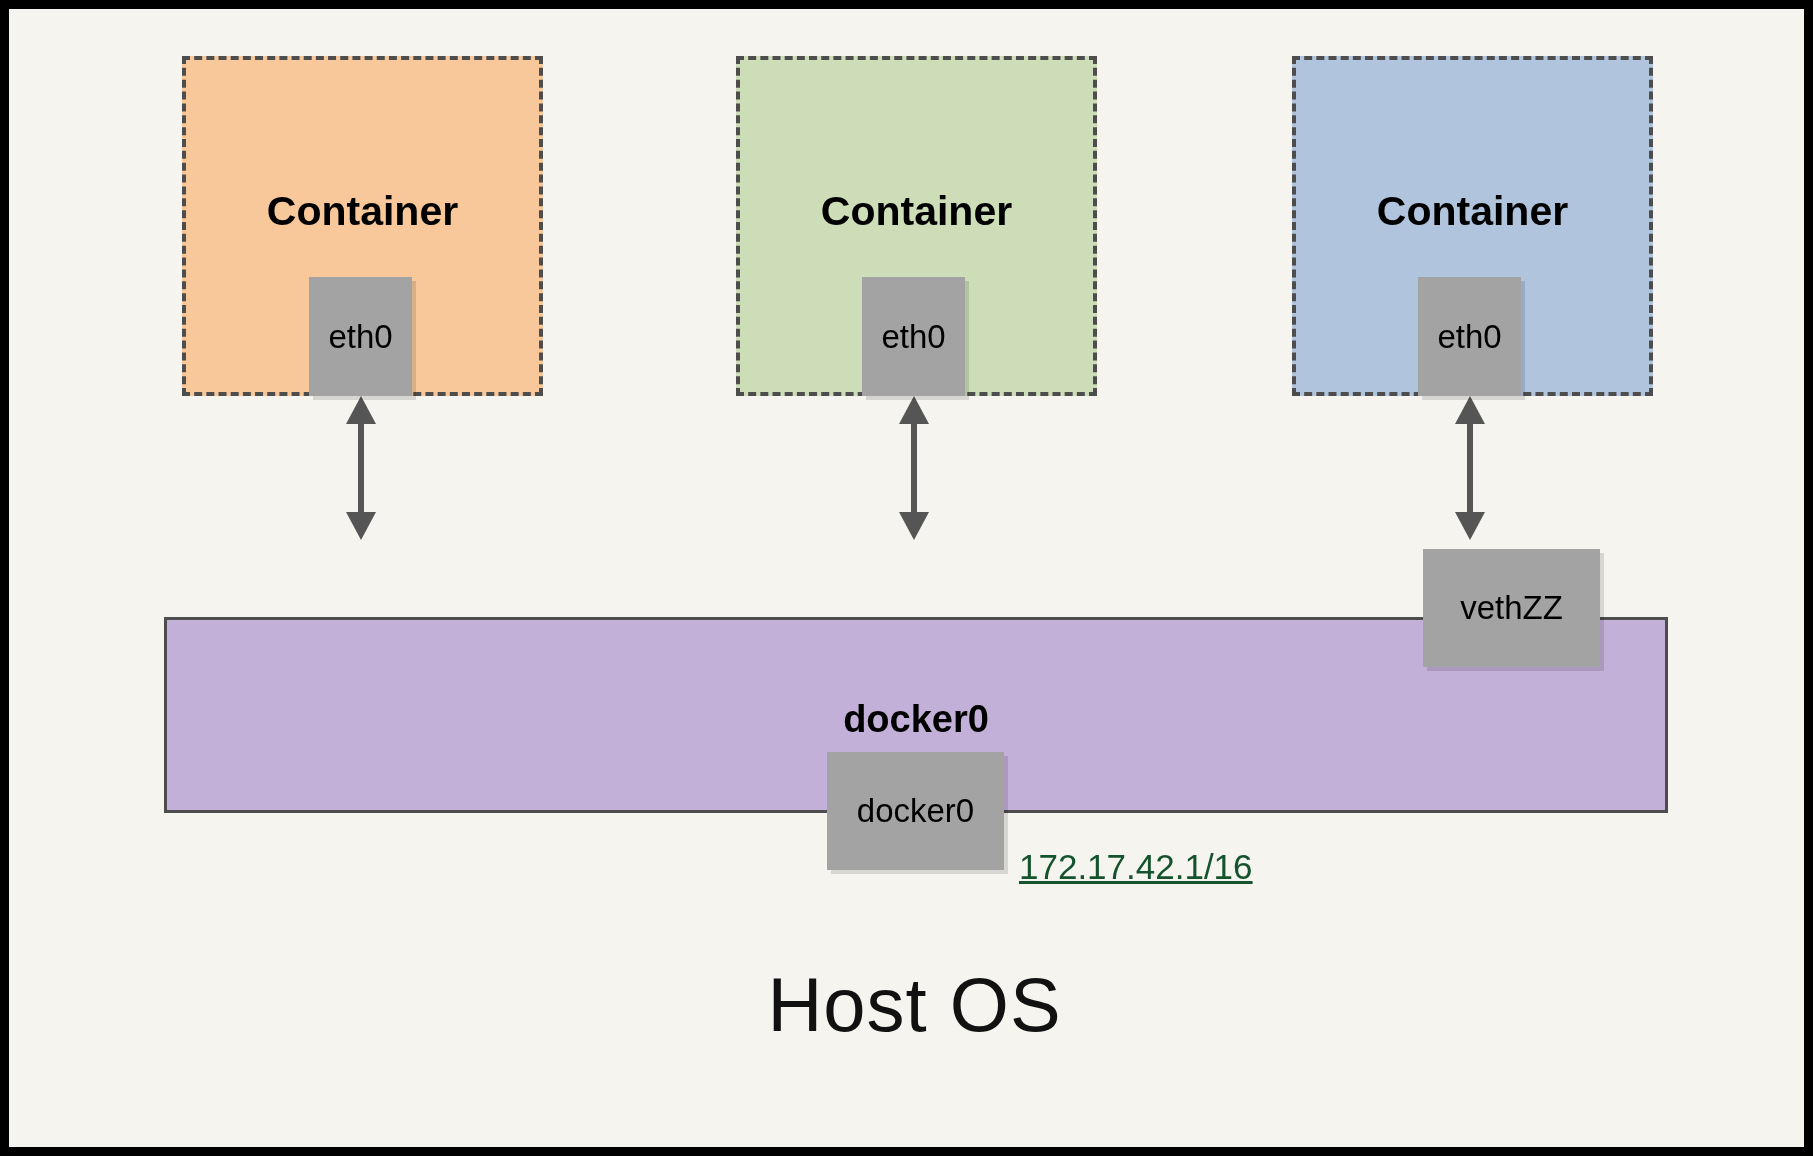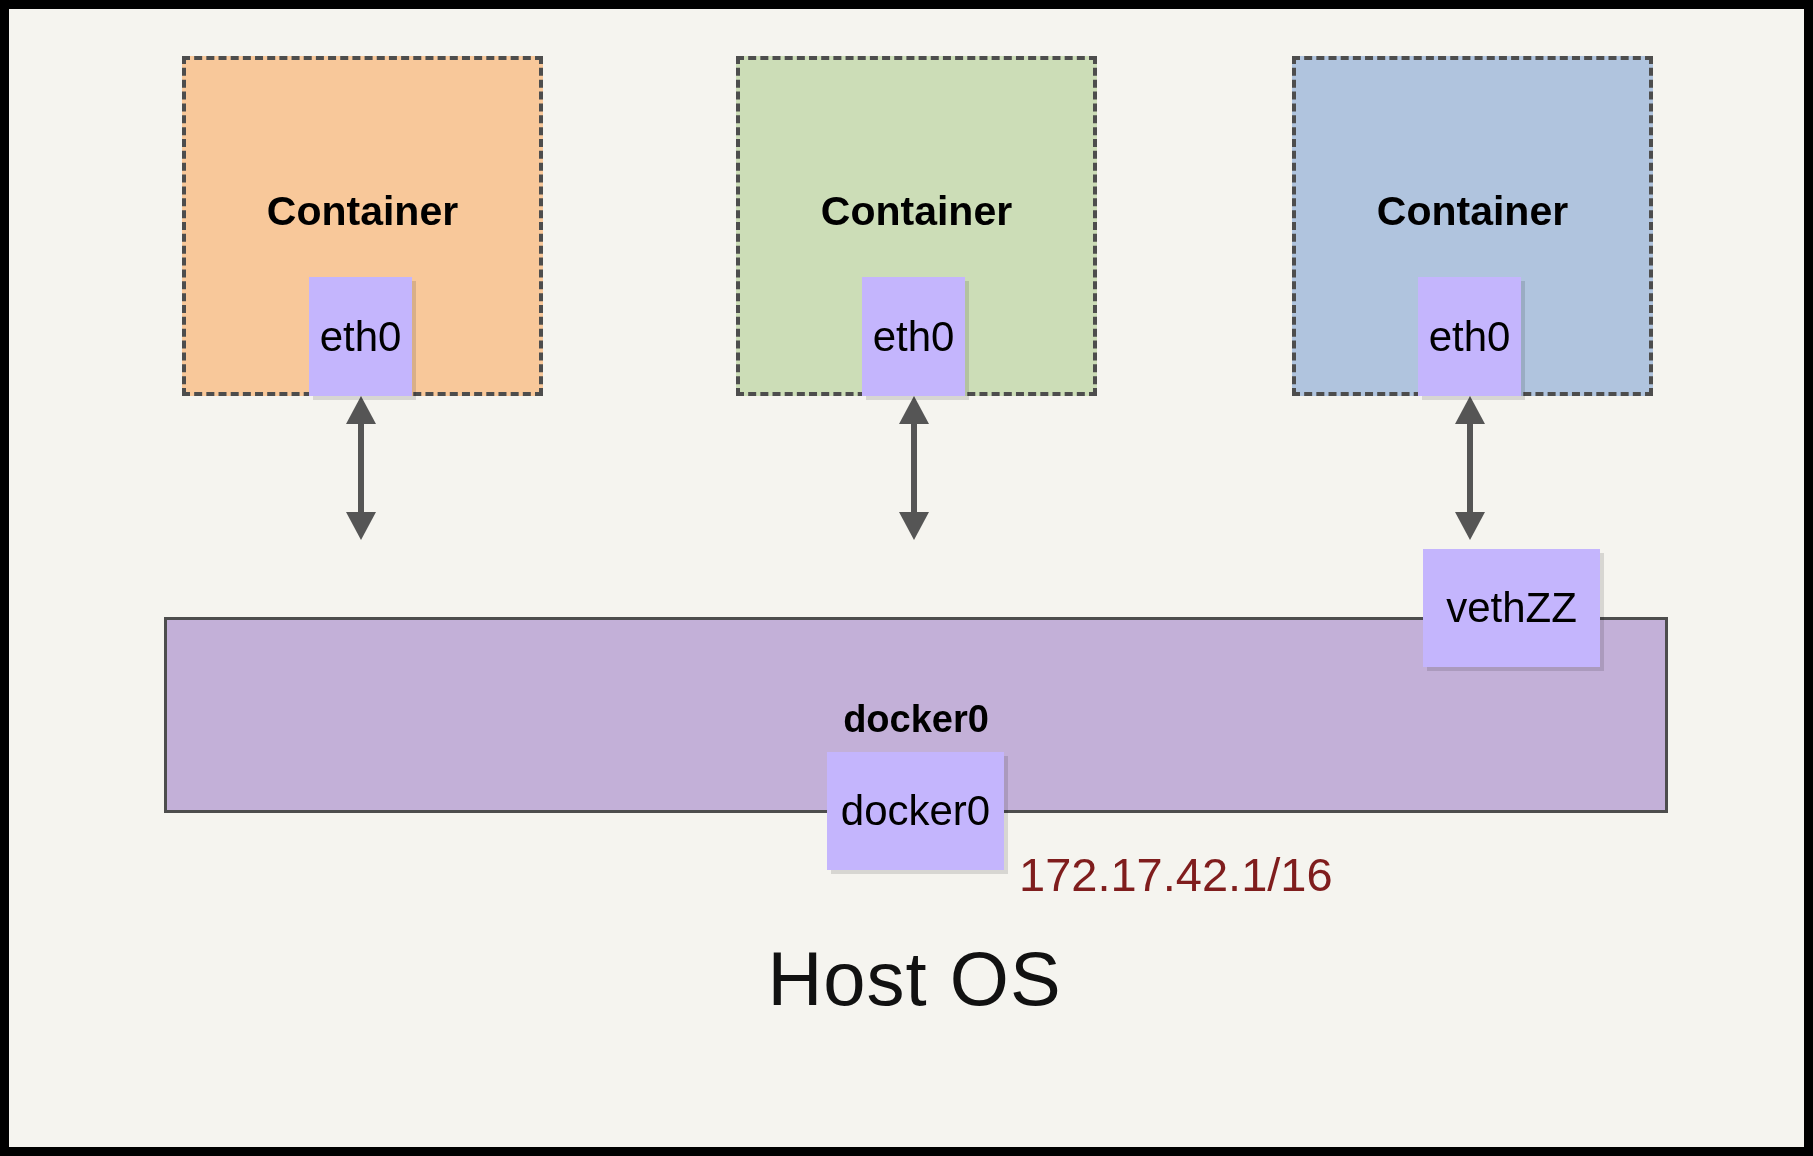--- a/index.html
+++ b/index.html
@@ -32,26 +32,26 @@
     text-align:center;
     font-size:41px;
     font-weight:bold;
     color:#000;
     letter-spacing:0px;
   }
 
   
   .yellow-box{
     position:absolute;
-    background:#c4b5fd;
+    background:#a3a3a3;
     box-sizing:border-box;
     display:flex;
     align-items:center;
     justify-content:center;
-    font-size:42px;
+    font-size:33px;
     color:#000;
     box-shadow:4px 4px 0 rgba(0,0,0,0.12);
     z-index:30;
   }
 
   
   #docker-bar{
     position:absolute;
     background:#c3b0d8;
     border:3px solid #4d4d4d;
@@ -71,23 +71,24 @@
 
   
   .arrow{
     position:absolute;
     z-index:20;
   }
 
   
   #ip-label{
     position:absolute;
-    font-size:47px;
-    color:#7f1d1d;
+    font-size:35px;
+    color:#14532d;
     white-space:nowrap;
+    text-decoration:underline;
   }
   #host-os{
     position:absolute;
     left:0;right:0;
     text-align:center;
     font-size:76px;
     color:#111;
     letter-spacing:1px;
   }
 </style>
@@ -145,16 +146,16 @@
     <div class="yellow-box" style="left:1374px; top:540px; width:177px; height:118px;margin-left:40px;">
       <span>vethZZ</span>
     </div>
 
     <div class="yellow-box" style="left:818px; top:743px; width:177px; height:118px;">
       <span>docker0</span>
     </div>
 
     <div id="ip-label" style="left:1010px; top:838px;">172.17.42.1/16</div>
 
-    <div id="host-os" style="top:926px;padding-left:16px;">Host OS</div>
+    <div id="host-os" style="top:952px;padding-left:16px;">Host OS</div>
 
   </div>
 </div>
 
 </body></html>

